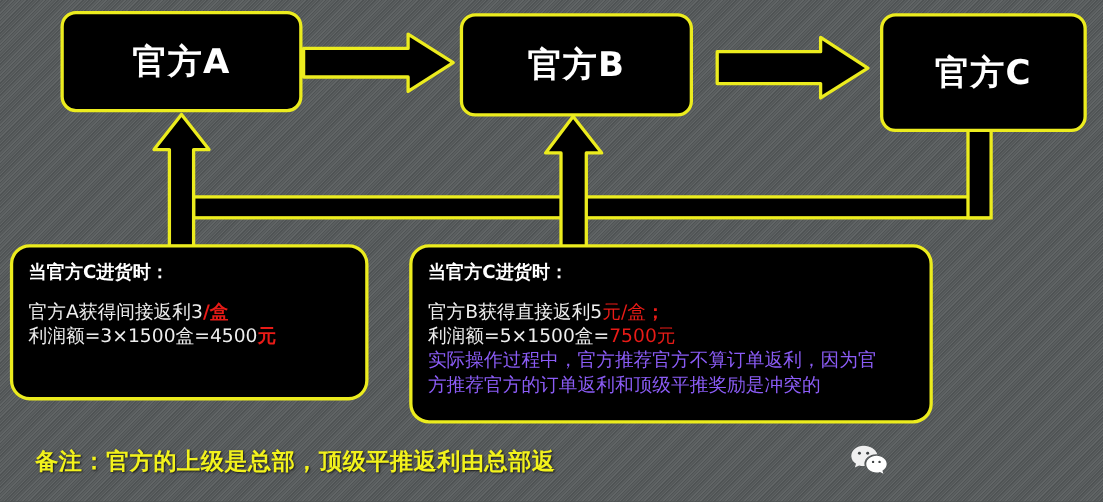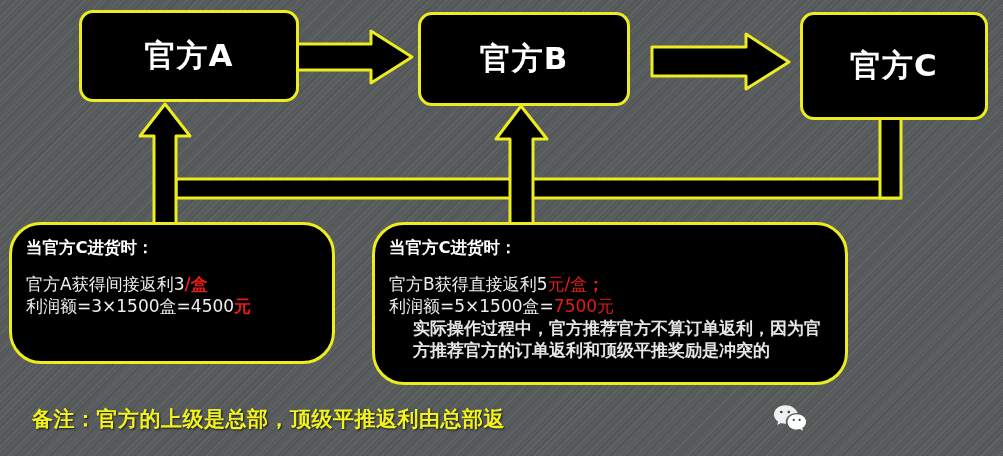--- a/index.html
+++ b/index.html
@@ -51,43 +51,42 @@
     font-weight: bold;
     font-size: 31px;
     letter-spacing: 1px;
     text-shadow: 0 0 3px rgba(0,0,0,0.9);
   }
 
   .infobox {
     position: absolute;
     background: #000;
     border: 3px solid #ecec1e;
-    border-radius: 32px;
+    border-radius: 18px;
     box-sizing: border-box;
     padding: 12px 14px 10px 14px;
     overflow: hidden;
   }
   .ib-title {
     color: #ffffff;
     font-weight: bold;
     font-size: 16.5px;
     margin-bottom: 14px;
     white-space: nowrap;
   }
   .ib-line {
     color: #eeeeee;
     font-size: 17px;
     line-height: 1.32;
     white-space: nowrap;
   }
   .ib-line.bold {
-    font-weight: bold;
-    color: #e5e5e5;
+    font-weight: normal;
+    color: #8b5cf6;
     line-height: 1.28;
-    margin-left: 24px;
   }
   .red    { color: #e81b17; font-weight: bold; }
   .redb   { color: #e81b17; font-weight: normal; }
 
   
   .svg-layer {
     position: absolute;
     left: 0; top: 0;
     width: 1003px;
     height: 456px;
@@ -134,21 +133,21 @@
 
     <rect x="176" y="179" width="723" height="19" fill="#000000" stroke="#ecec1e" stroke-width="3"></rect>
 
     <rect x="880" y="100" width="21" height="98" fill="#000000" stroke="#ecec1e" stroke-width="3"></rect>
 
     <polygon points="165,104 190,136 176,136 176,224 154,224 154,136 140,136" fill="#000000" stroke="#ecec1e" stroke-width="3" stroke-linejoin="round"></polygon>
 
     <polygon points="521,106 547,139 533,139 533,228 510,228 510,139 496,139" fill="#000000" stroke="#ecec1e" stroke-width="3" stroke-linejoin="round"></polygon>
   </svg>
 
-  <div class="node" style="left:55px; top:10px; width:220px; height:92px;margin-left:24px;">
+  <div class="node" style="left:55px; top:10px; width:220px; height:92px;">
     <span class="node-label">官方A</span>
   </div>
 
   <div class="node" style="left:418px; top:12px; width:212px; height:94px;">
     <span class="node-label">官方B</span>
   </div>
 
   <div class="node" style="left:800px; top:12px; width:188px; height:108px;">
     <span class="node-label">官方C</span>
   </div>

